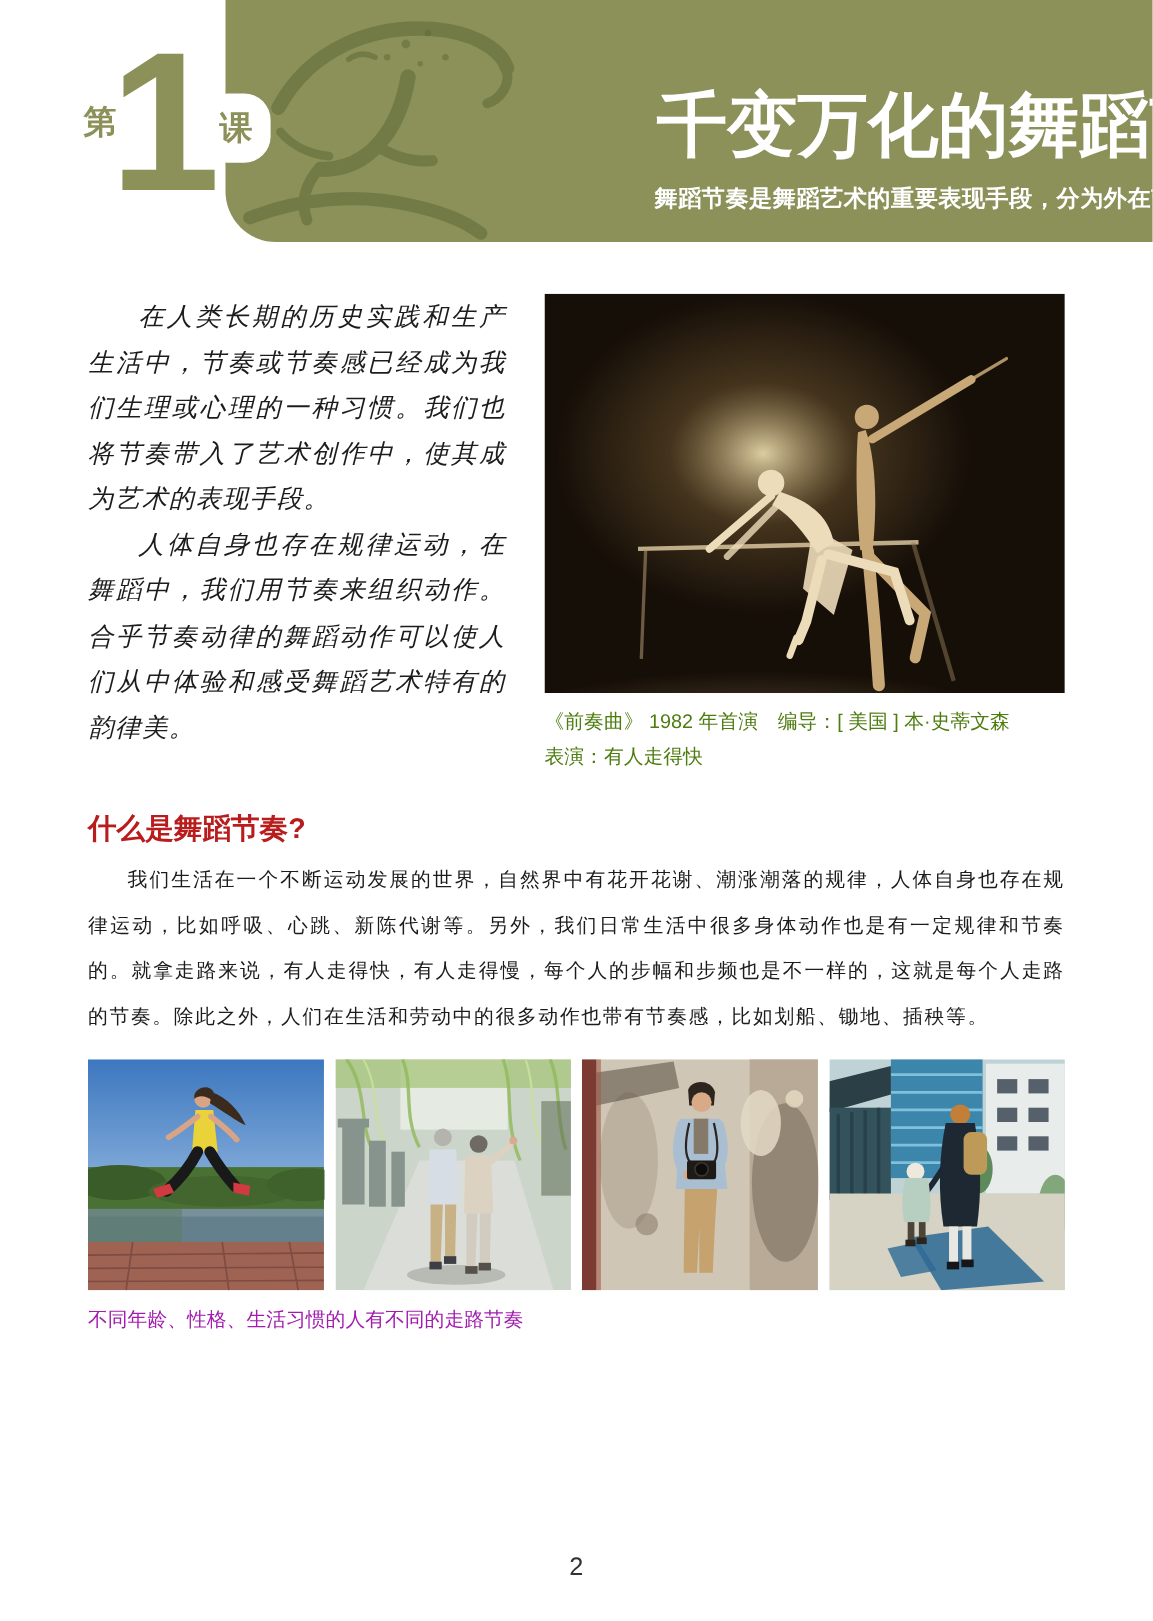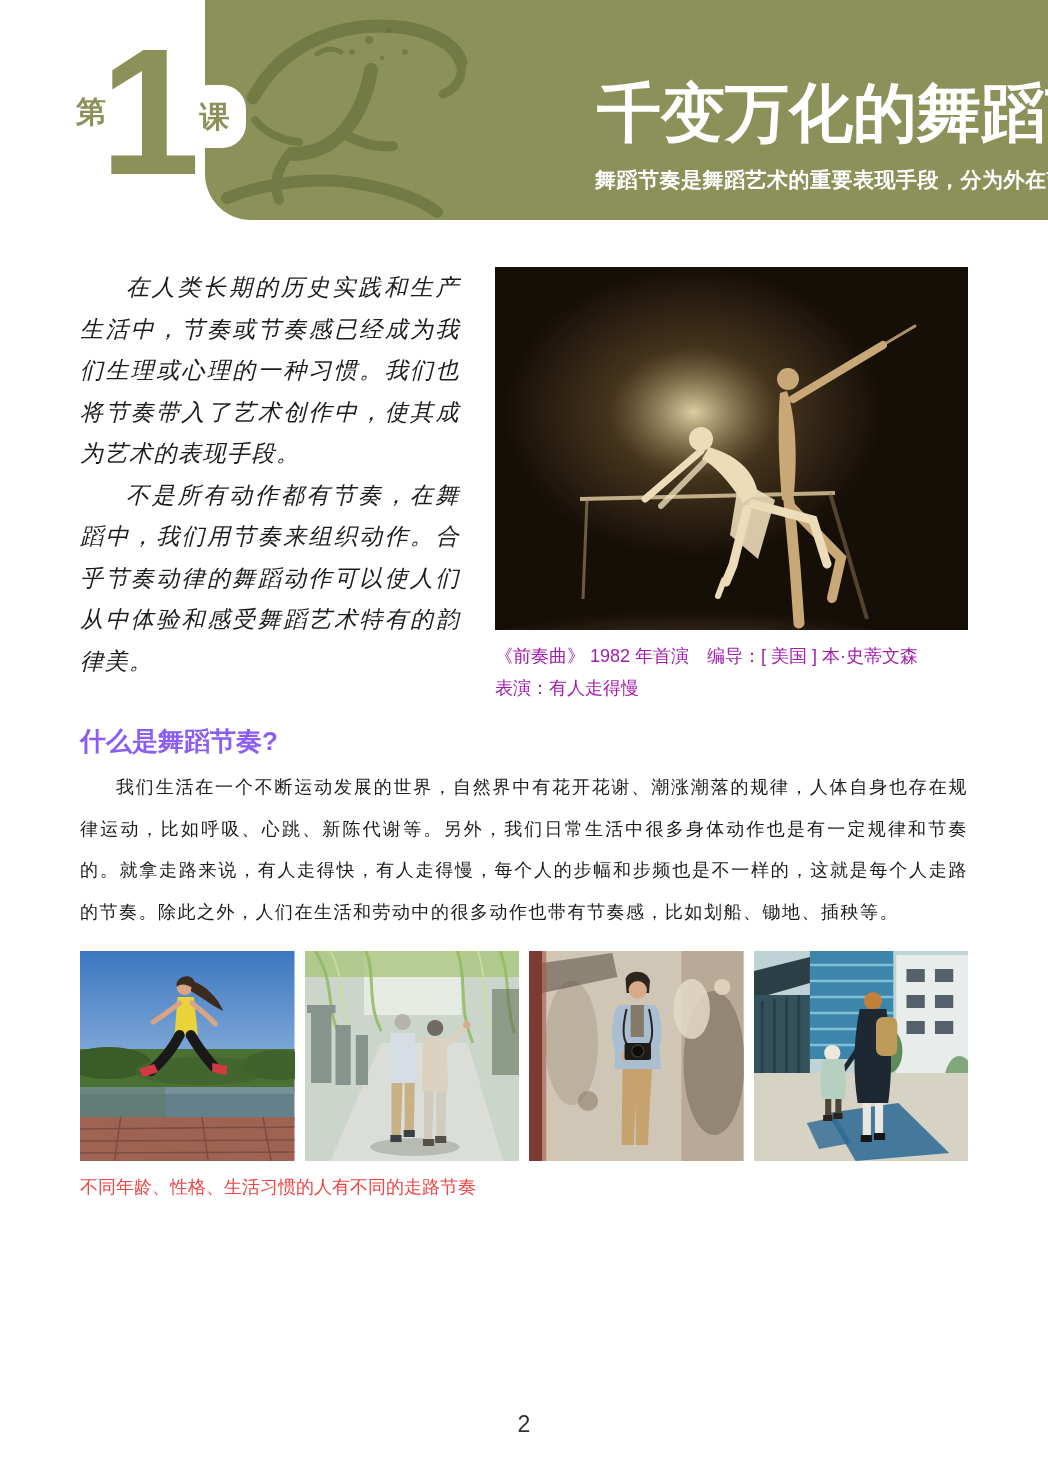--- a/index.html
+++ b/index.html
@@ -54,38 +54,38 @@
   .intro { display:flex; justify-content:space-between; }
   .intro-text {
     width:380px; font-size:23px; line-height:41.5px;
     text-align:justify; letter-spacing:1.5px;font-style:italic;
   }
   .intro-text p { text-indent:2em; }
   .intro-fig { width:473px; }
   .dance-photo { display:block; width:473px; height:363px; }
   .fig-cap {
     font-family:"Liberation Sans", sans-serif;
-    font-size:18px; line-height:32px; margin-top:10px; color:#a21caf;
+    font-size:18px; line-height:32px; margin-top:10px; color:#4d7c0f;
   }
 
   .sec-heading {
     font-family:"Liberation Sans", sans-serif; font-weight:bold;
-    font-size:26px; color:#8b5cf6; margin-top:20px;
+    font-size:26px; color:#b91c1c; margin-top:32px;
   }
   .body-para {
     font-size:18px; line-height:41.5px; text-align:justify;
     text-indent:2em; letter-spacing:1.5px; margin-top:8px;
   }
 
   .gallery { display:flex; gap:10px; margin-top:18px; }
   .g-item { flex:1; height:210px; }
   .g-item svg { display:block; width:100%; height:210px; }
   .gallery-cap {
     font-family:"Liberation Sans", sans-serif;
-    font-size:18px; color:#ef4444; margin-top:14px;
+    font-size:18px; color:#a21caf; margin-top:14px;
   }
   .closing { margin-top:6px; }
 
   .page-num {
     position:absolute; left:0; right:0; bottom:36px; text-align:center;
     font-family:"Liberation Sans", sans-serif; font-size:23px; color:#333333;
   }
 </style>
 </head>
 <body>
@@ -122,21 +122,21 @@
     <div class="ke-box">
       <span>课</span>
     </div>
   </header>
 
   <main class="content">
 
     <section class="intro">
       <div class="intro-text">
         <p>在人类长期的历史实践和生产生活中，节奏或节奏感已经成为我们生理或心理的一种习惯。我们也将节奏带入了艺术创作中，使其成为艺术的表现手段。</p>
-        <p>不是所有动作都有节奏，在舞蹈中，我们用节奏来组织动作。合乎节奏动律的舞蹈动作可以使人们从中体验和感受舞蹈艺术特有的韵律美。</p>
+        <p>人体自身也存在规律运动，在舞蹈中，我们用节奏来组织动作。合乎节奏动律的舞蹈动作可以使人们从中体验和感受舞蹈艺术特有的韵律美。</p>
       </div>
 
       <figure class="intro-fig">
 
         <svg class="dance-photo" viewBox="0 0 473 363" preserveAspectRatio="none">
           <defs>
             <radialGradient id="spotG" cx="42%" cy="40%" r="40%">
               <stop offset="0%" stop-color="#f3e3b2" stop-opacity="0.9"></stop>
               <stop offset="45%" stop-color="#8f6f3e" stop-opacity="0.38"></stop>
               <stop offset="100%" stop-color="#8f6f3e" stop-opacity="0"></stop>
@@ -170,21 +170,21 @@
             <path d="M206 184 L150 232" stroke-width="7" stroke-linecap="round" fill="none"></path>
             <path d="M213 191 L166 239" stroke-width="6" stroke-linecap="round" fill="none" opacity="0.8"></path>
             <path d="M244 212 L280 233 L263 292 L235 268 Z" stroke="none" opacity="0.9"></path>
             <path d="M252 242 L238 298 L231 315" stroke-width="9" stroke-linecap="round" fill="none"></path>
             <path d="M258 237 L318 253 L332 297" stroke-width="9" stroke-linecap="round" fill="none"></path>
             <path d="M229 313 L223 329" stroke-width="6" stroke-linecap="round" fill="none"></path>
           </g>
         </svg>
         <figcaption class="fig-cap">
           <div>《前奏曲》 1982 年首演　编导：[ 美国 ] 本·史蒂文森</div>
-          <div>表演：有人走得慢</div>
+          <div>表演：有人走得快</div>
         </figcaption>
       </figure>
     </section>
 
     <h2 class="sec-heading">什么是舞蹈节奏?</h2>
 
     <p class="body-para">我们生活在一个不断运动发展的世界，自然界中有花开花谢、潮涨潮落的规律，人体自身也存在规律运动，比如呼吸、心跳、新陈代谢等。另外，我们日常生活中很多身体动作也是有一定规律和节奏的。就拿走路来说，有人走得快，有人走得慢，每个人的步幅和步频也是不一样的，这就是每个人走路的节奏。除此之外，人们在生活和劳动中的很多动作也带有节奏感，比如划船、锄地、插秧等。</p>
 
     <div class="gallery">
 

